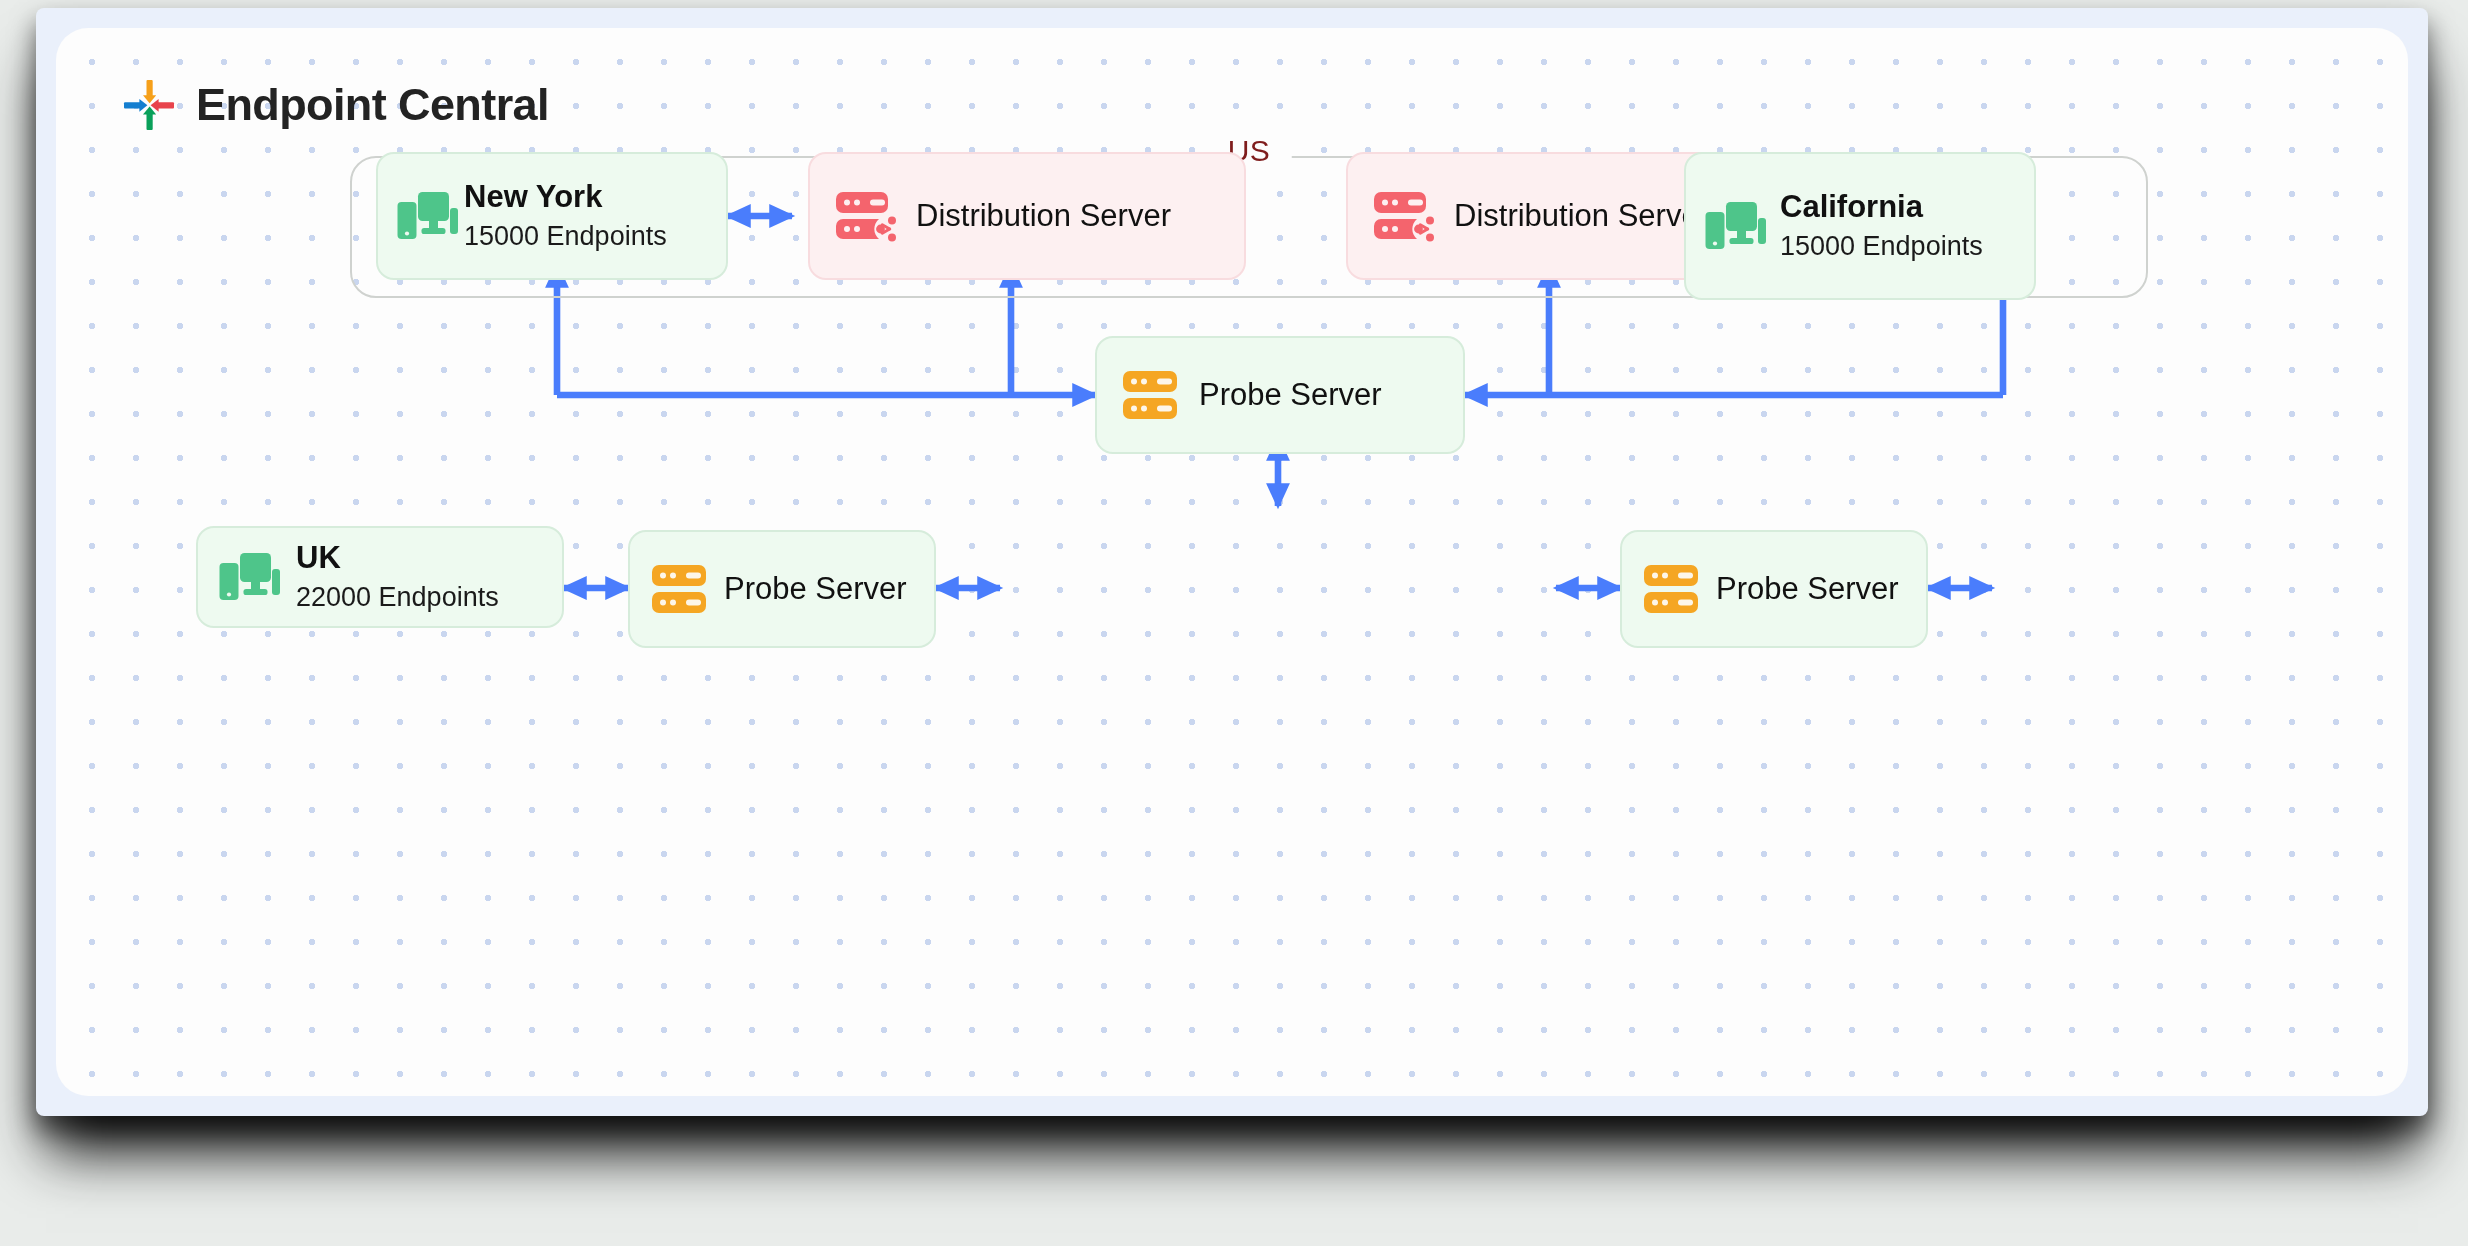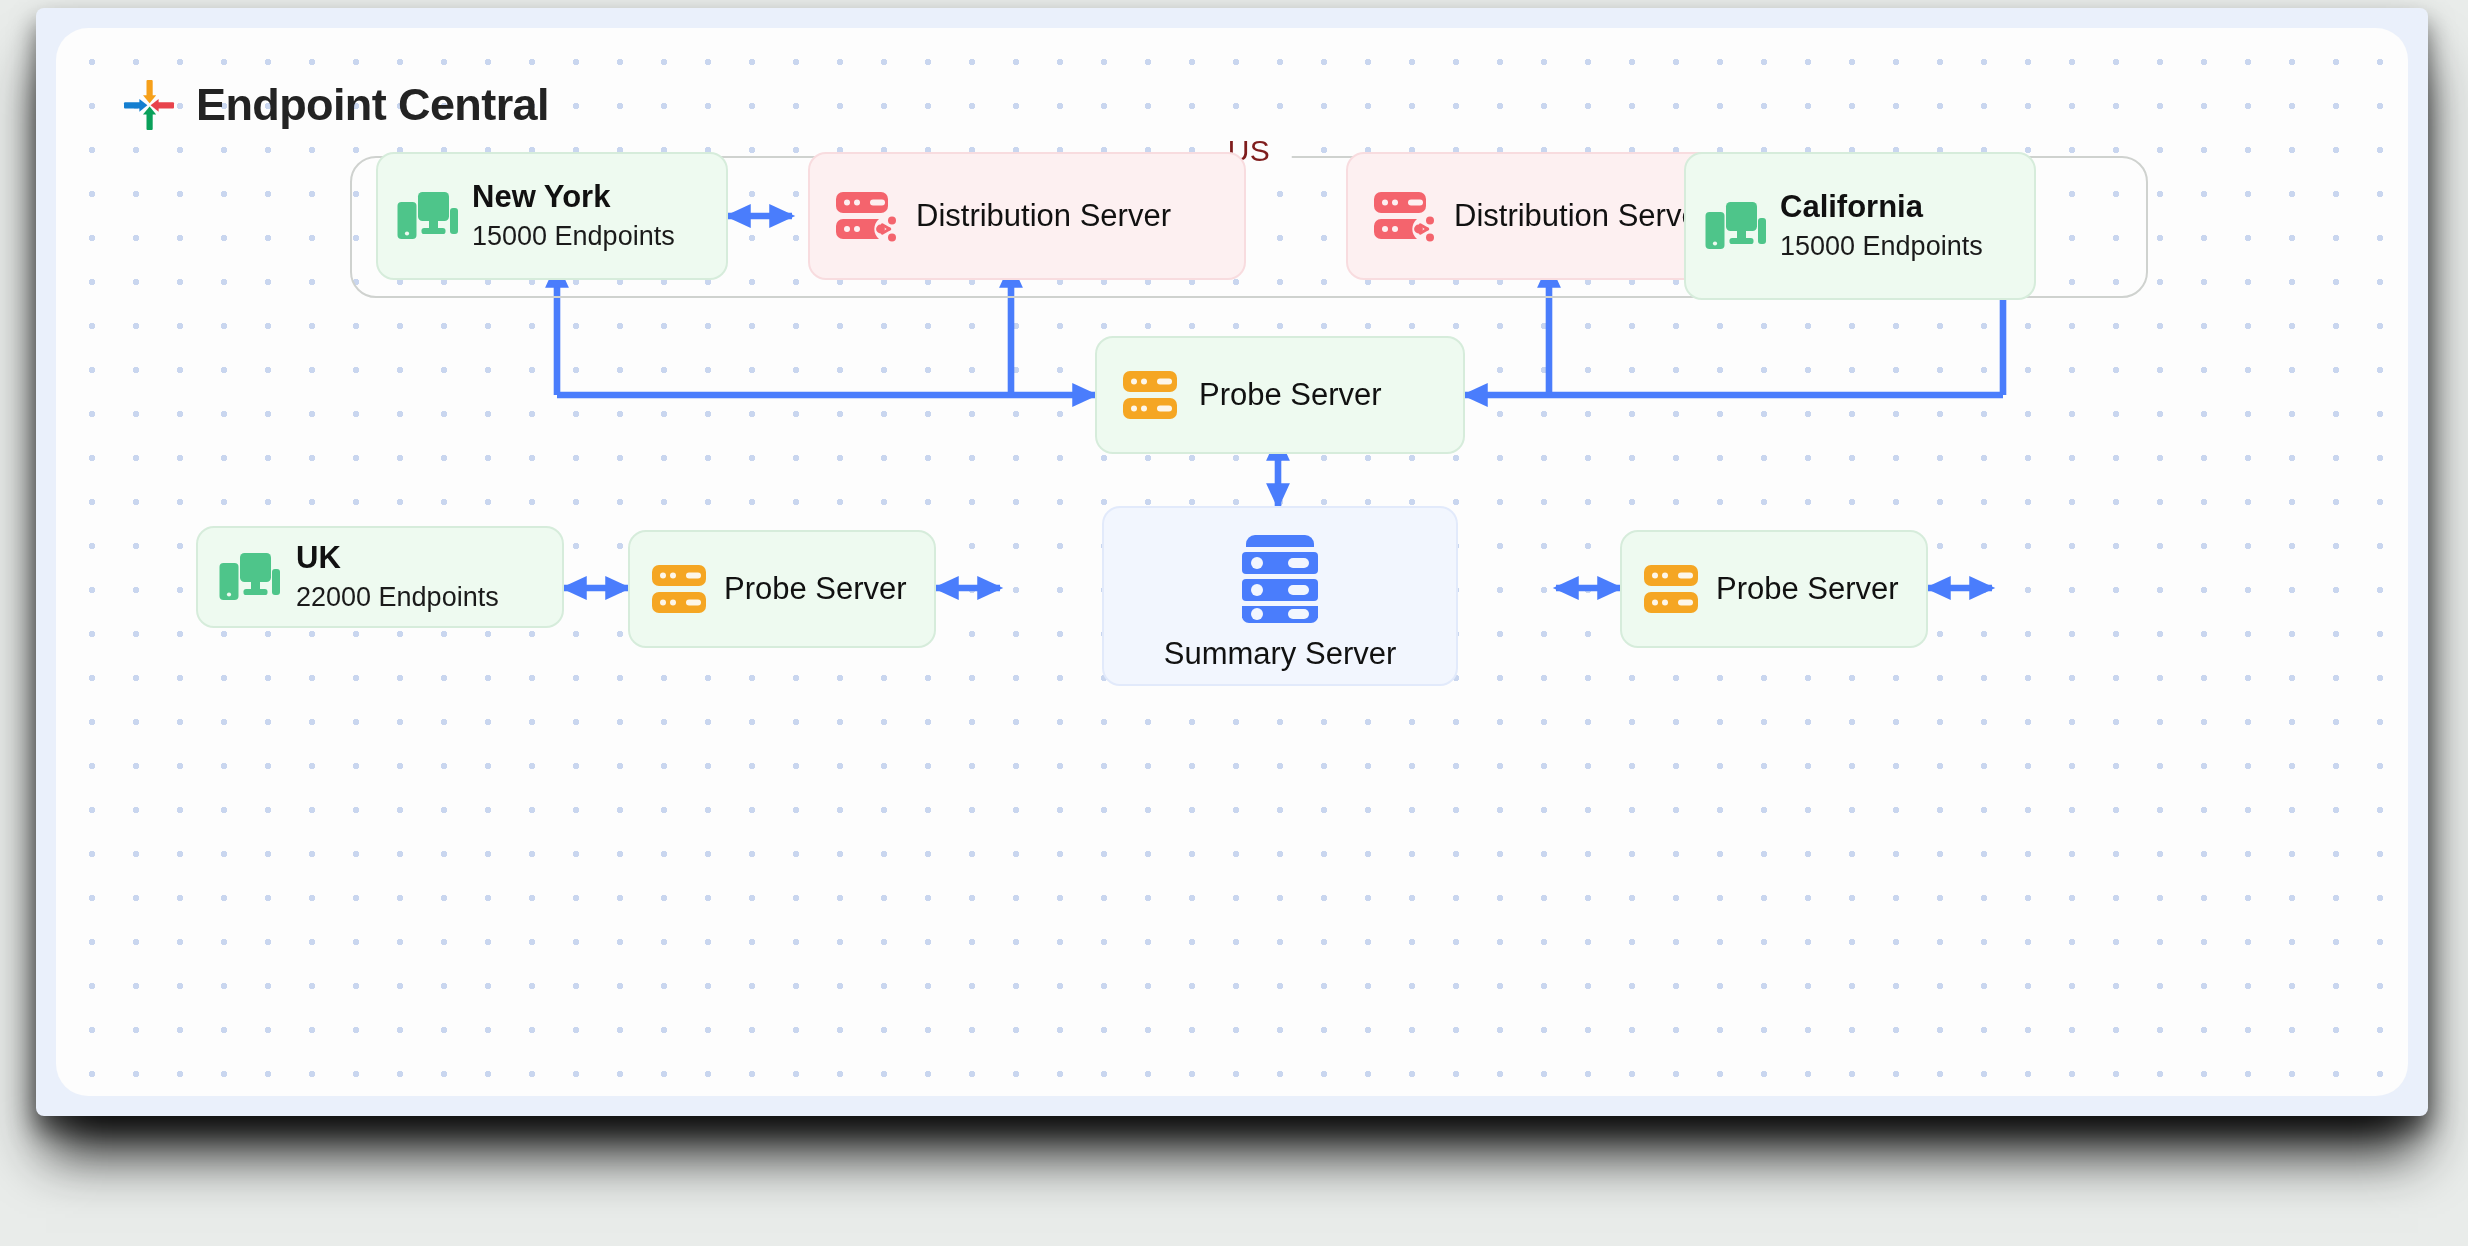--- a/index.html
+++ b/index.html
@@ -141,21 +141,21 @@
           <path d="M955,367 L955,237"></path>
           <path d="M1493,367 L1493,237"></path>
           <path d="M1947,367 L1947,237"></path>
         </g>
       </svg>
 
       <div class="region-panel" style="left:294px;top:128px;width:1794px;height:138px;">
         <span class="region-legend">US</span>
       </div>
 
-      <div class="node green" style="left:320px;top:124px;width:352px;height:128px;padding:0 20px 0 18px;gap:14px;">
+      <div class="node green" style="left:320px;top:124px;width:352px;height:128px;padding:0 20px 0 18px;gap:6px;">
         <span class="ico">
           <svg width="62" height="52" viewBox="0 0 62 52" fill="#4ec58a">
             <rect x="1.5" y="12" width="19" height="37" rx="4"></rect>
             <circle cx="11" cy="43.5" r="2.1" fill="#eefaf0"></circle>
             <rect x="22" y="2" width="31" height="29" rx="4.5"></rect>
             <rect x="33" y="31" width="9" height="8"></rect>
             <rect x="25.5" y="38" width="24" height="6" rx="2.6"></rect>
             <rect x="54" y="18" width="8" height="26" rx="3"></rect>
           </svg>
         </span>
@@ -239,38 +239,20 @@
             <circle cx="23" cy="13.5" r="3" fill="#fdf6e9"></circle>
             <rect x="36" y="10.5" width="15" height="6" rx="3" fill="#fdf6e9"></rect>
             <circle cx="13" cy="40.5" r="3" fill="#fdf6e9"></circle>
             <circle cx="23" cy="40.5" r="3" fill="#fdf6e9"></circle>
             <rect x="36" y="37.5" width="15" height="6" rx="3" fill="#fdf6e9"></rect>
           </svg>
         </span>
         <span class="single">Probe Server</span>
       </div>
 
-      <div class="node blue stacked" style="left:1046px;top:478px;width:356px;height:180px;padding:18px 0 10px;">
-        <span class="ico">
-          <svg width="96" height="100" viewBox="0 0 96 100" fill="#4a7dfc">
-            <path d="M14 16 a9 9 0 0 1 9-9 h50 a9 9 0 0 1 9 9 v3 H14 z"></path>
-            <rect x="10" y="24" width="76" height="22" rx="4"></rect>
-            <rect x="10" y="51" width="76" height="22" rx="4"></rect>
-            <path d="M10 78 h76 v10 a7 7 0 0 1 -7 7 H17 a7 7 0 0 1 -7 -7 z"></path>
-            <rect x="10" y="78" width="76" height="12"></rect>
-            <circle cx="25" cy="35" r="6" fill="#f2f6fe"></circle>
-            <rect x="56" y="30" width="21" height="10" rx="5" fill="#f2f6fe"></rect>
-            <circle cx="25" cy="62" r="6" fill="#f2f6fe"></circle>
-            <rect x="56" y="57" width="21" height="10" rx="5" fill="#f2f6fe"></rect>
-            <circle cx="25" cy="86" r="6" fill="#f2f6fe"></circle>
-            <rect x="56" y="81" width="21" height="10" rx="5" fill="#f2f6fe"></rect>
-          </svg>
-        </span>
-        <span class="single">Summary Server</span>
-      </div>
 
       <div class="node green" style="left:140px;top:498px;width:368px;height:102px;padding:0 20px 0 20px;gap:16px;">
         <span class="ico">
           <svg width="62" height="52" viewBox="0 0 62 52" fill="#4ec58a">
             <rect x="1.5" y="12" width="19" height="37" rx="4"></rect>
             <circle cx="11" cy="43.5" r="2.1" fill="#eefaf0"></circle>
             <rect x="22" y="2" width="31" height="29" rx="4.5"></rect>
             <rect x="33" y="31" width="9" height="8"></rect>
             <rect x="25.5" y="38" width="24" height="6" rx="2.6"></rect>
             <rect x="54" y="18" width="8" height="26" rx="3"></rect>

